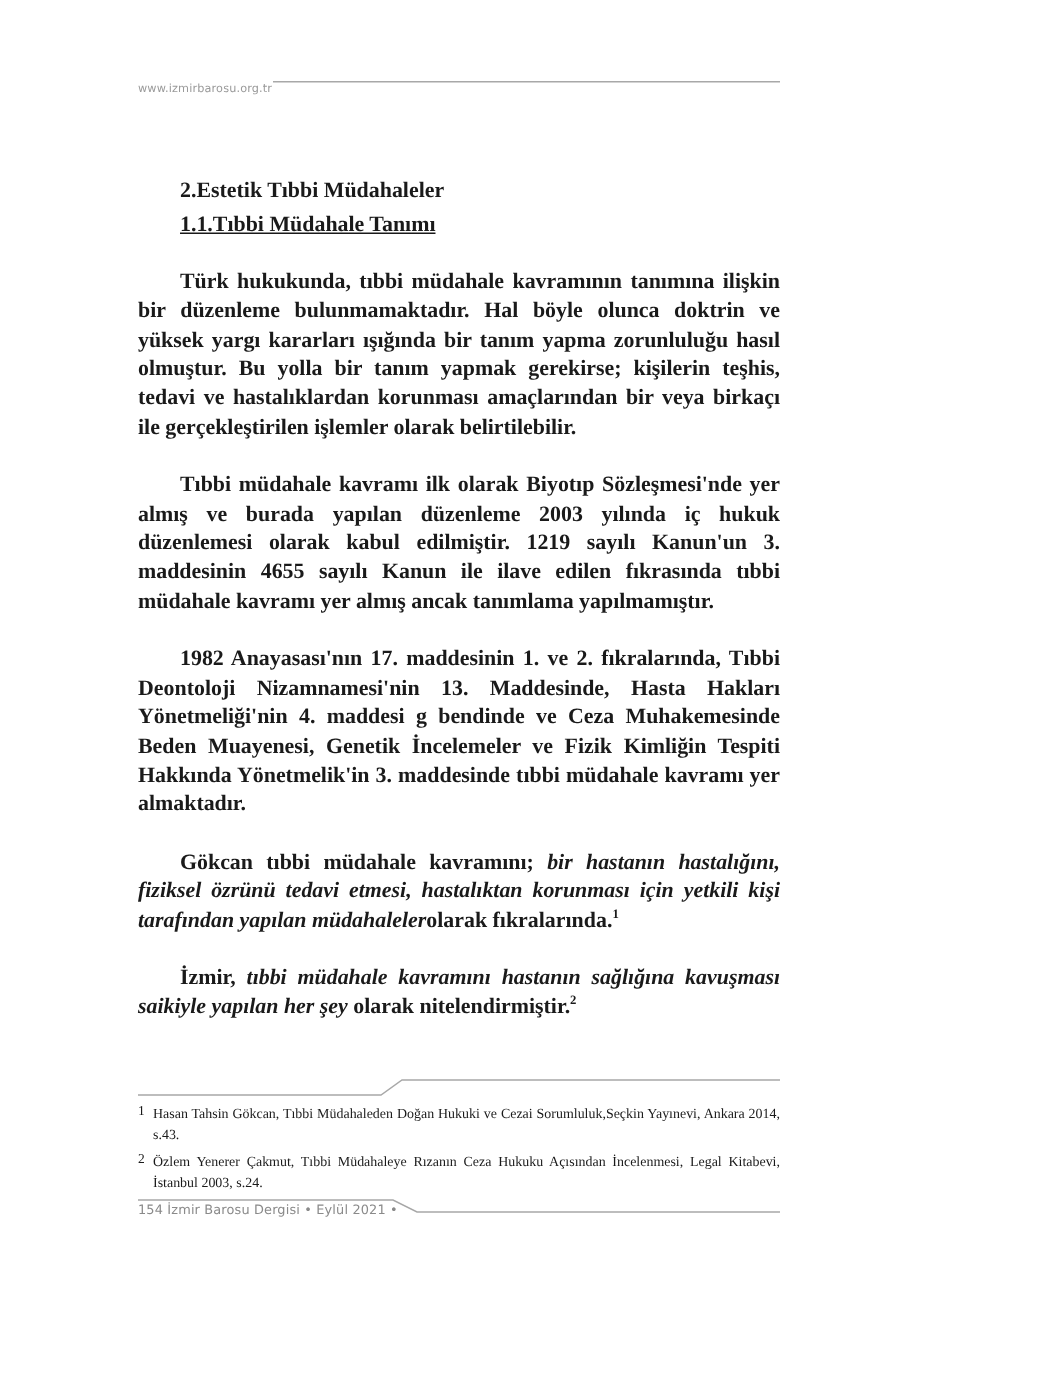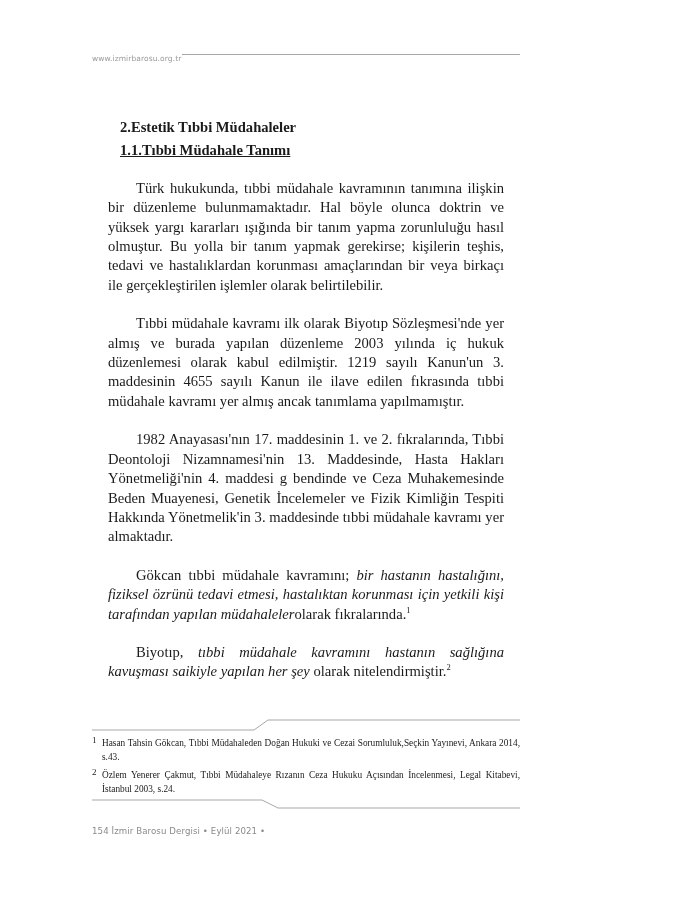--- a/index.html
+++ b/index.html
@@ -49,24 +49,25 @@
     .heading {
       font-weight: bold;
       font-size: 14.6px;
       margin: 0;
       padding-left: 28px;
       line-height: 19.4px;
     }
     .h1 { margin-top: 4px; }
     .h2 { margin-top: 4px; text-decoration: underline; }
     .para {
-      margin: 16px;
+      margin: 0;
       text-indent: 28px;
       text-align: justify;
       hyphens: manual;
+      font-weight: bold;
     }
     .p1 { margin-top: 18px; }
     .p-gap { margin-top: 19px; }
     .para i { font-style: italic; }
     sup.fnref {
       font-size: 8.5px;
       line-height: 0;
       vertical-align: super;
     }
     .fn-divider {
@@ -107,21 +108,20 @@
     }
     .footer-text {
       position: absolute;
       left: 0;
       top: 3px;
       font-family: "DejaVu Sans", sans-serif;
       font-size: 8.6px;
       color: #8a8a8a;
       white-space: nowrap;
       letter-spacing: 0.1px;
-      margin-top: 24px;
     }
     .footer svg, .fn-divider svg {
       position: absolute;
       left: 0;
       top: 0;
     }
   </style>
 </head>
 <body>
 
@@ -133,21 +133,21 @@
 <div class="content">
   <h2 class="heading h1">2.Estetik Tıbbi Müdahaleler</h2>
   <h3 class="heading h2">1.1.Tıbbi Müdahale Tanımı</h3>
 
   <p class="para p1">Türk hukukunda, tıbbi müdahale kavramının tanımına ilişkin bir düzenleme bulunmamaktadır. Hal böyle olunca doktrin ve yüksek yargı kararları ışığında bir tanım yapma zorunluluğu hasıl olmuştur. Bu yolla bir tanım yapmak gerekirse; kişilerin teşhis, tedavi ve hastalıklardan ko­runması amaçlarından bir veya birkaçı ile gerçekleştirilen işlemler ola­rak belirtilebilir.</p>
   <p class="para p-gap">Tıbbi müdahale kavramı ilk olarak Biyotıp Sözleşmesi'nde yer al­mış ve burada yapılan düzenleme 2003 yılında iç hukuk düzenlemesi olarak kabul edilmiştir. 1219 sayılı Kanun'un 3. maddesinin 4655 sayılı Kanun ile ilave edilen fıkrasında tıbbi müdahale kavramı yer almış ancak tanımlama yapılmamıştır.</p>
   <p class="para p-gap">1982 Anayasası'nın 17. maddesinin 1. ve 2. fıkralarında, Tıbbi Deon­toloji Nizamnamesi'nin 13. Maddesinde, Hasta Hakları Yönetmeliği'nin 4. maddesi g bendinde ve Ceza Muhakemesinde Beden Muayenesi, Ge­netik İncelemeler ve Fizik Kimliğin Tespiti Hakkında Yönetmelik'in 3. maddesinde tıbbi müdahale kavramı yer almaktadır.</p>
 
   <p class="para p-gap"><span>Gökcan tıbbi müdahale kavramını; </span><i>bir hastanın hastalığını, fiziksel özrünü tedavi etmesi, hastalıktan korunması için yetkili kişi tarafından ya­pılan müdahaleler</i><span>olarak fıkralarında.</span><sup class="fnref">1</sup></p>
 
-  <p class="para p-gap"><span>Biyotıp, </span><i>tıbbi müdahale kavramını hastanın sağlığına kavuşması sai­kiyle yapılan her şey</i><span> olarak nitelendirmiştir.</span><sup class="fnref">2</sup></p>
+  <p class="para p-gap"><span>İzmir, </span><i>tıbbi müdahale kavramını hastanın sağlığına kavuşması sai­kiyle yapılan her şey</i><span> olarak nitelendirmiştir.</span><sup class="fnref">2</sup></p>
 </div>
 
 <div class="fn-divider">
   <svg width="428" height="14" viewBox="0 0 428 14">
     <polyline points="0,12 162,12 176,2 428,2" fill="none" stroke="#a8a8a8" stroke-width="1"></polyline>
   </svg>
 </div>
 
 <div class="footnotes">
   <div class="fn">

